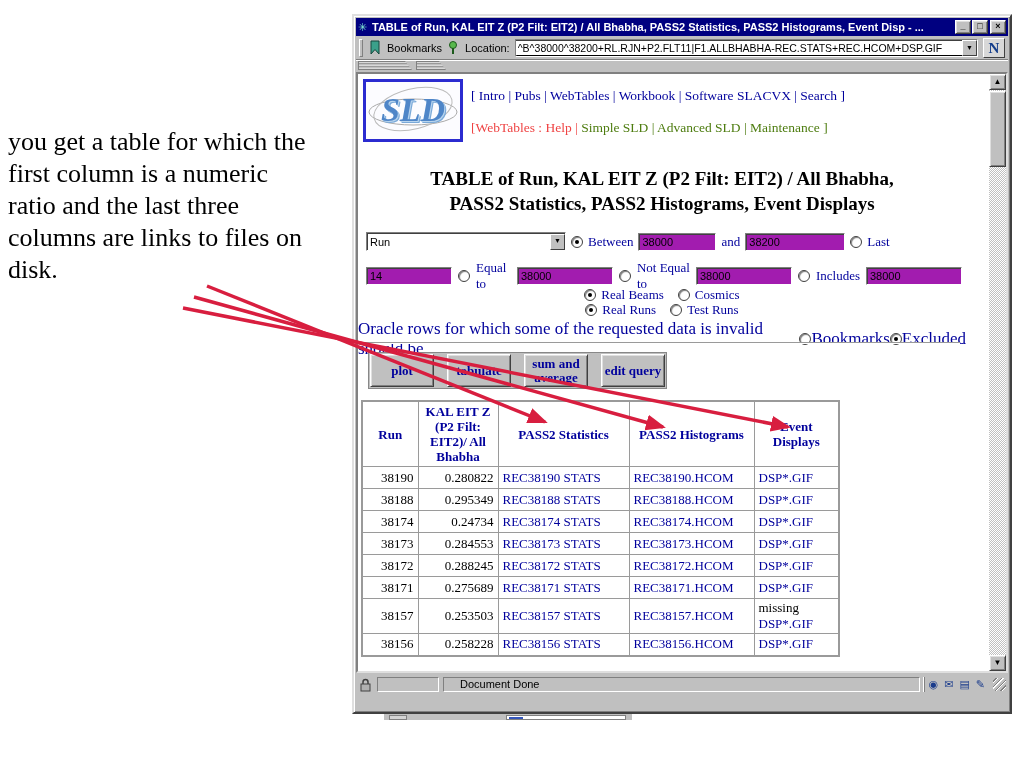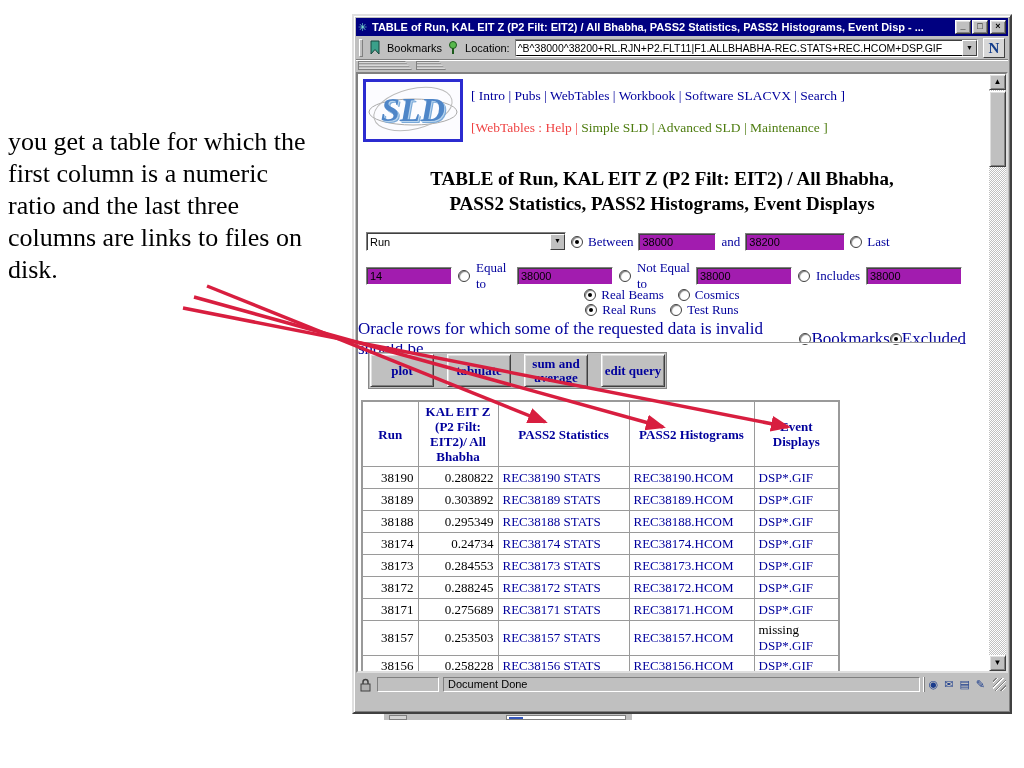--- a/index.html
+++ b/index.html
@@ -128,21 +128,21 @@
   .c-hist { width:125px; } .c-disp { width:85px; }
   .num { text-align:right; color:#000; }
   .lnk { color:#00009c; text-align:left; }
   .note { display:block; color:#000; }
 
   
   .statusbar { height:21px; display:flex; align-items:center; gap:4px; padding:2px 2px 1px 2px; }
   .sec-icon { width:15px; height:15px; flex:0 0 auto; }
   .sbox { height:15px; border:1px solid; border-color:#808080 #fff #fff #808080; }
   .s-prog { width:62px; }
-  .s-msg { flex:1; font-size:11px; color:#000; padding:0 4px; line-height:13px; }
+  .s-msg { flex:1; font-size:11px; color:#000; padding:0 16px; line-height:13px; }
   .comp-icons { display:flex; gap:6px; align-items:center; padding:0 4px;
     border-left:1px solid #808080; box-shadow:-1px 0 0 #fff; height:15px; }
   .cicon { font-size:11px; color:#1b3c8c; line-height:13px; }
   .grip { width:13px; height:13px;
     background:repeating-linear-gradient(135deg, transparent 0 2px, #808080 2px 3px, #fff 3px 4px); }
 
   .sliver { position:absolute; left:384px; top:713px; width:248px; height:7px;
     background:#c0c0c0; border-top:1px solid #dfdfdf; z-index:5; }
   .sliver-btn { position:absolute; left:5px; top:1px; width:18px; height:5px;
     background:#d4d4d4; border:1px solid #808080; }
@@ -288,27 +288,20 @@
             <th class="c-disp">Event Displays</th>
           </tr>
           <tr>
             <td class="num">38190</td>
             <td class="num">0.280822</td>
             <td class="lnk">REC38190 STATS</td>
             <td class="lnk">REC38190.HCOM</td>
             <td class="lnk">DSP*.GIF</td>
           </tr>
           <tr>
-            <td class="num">38189</td>
-            <td class="num">0.303892</td>
-            <td class="lnk">REC38189 STATS</td>
-            <td class="lnk">REC38189.HCOM</td>
-            <td class="lnk">DSP*.GIF</td>
-          </tr>
-          <tr>
             <td class="num">38188</td>
             <td class="num">0.295349</td>
             <td class="lnk">REC38188 STATS</td>
             <td class="lnk">REC38188.HCOM</td>
             <td class="lnk">DSP*.GIF</td>
           </tr>
           <tr>
             <td class="num">38174</td>
             <td class="num">0.24734</td>
             <td class="lnk">REC38174 STATS</td>

